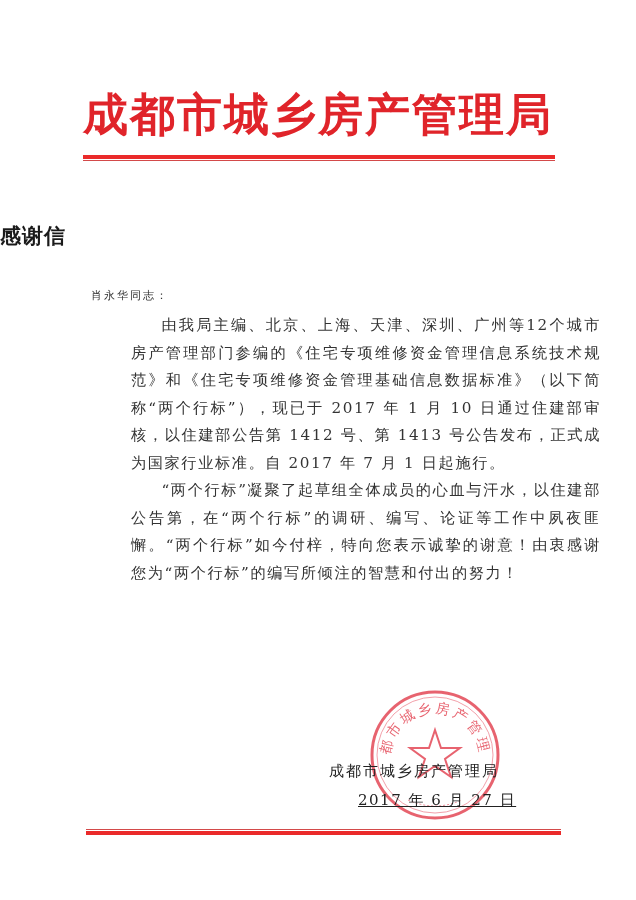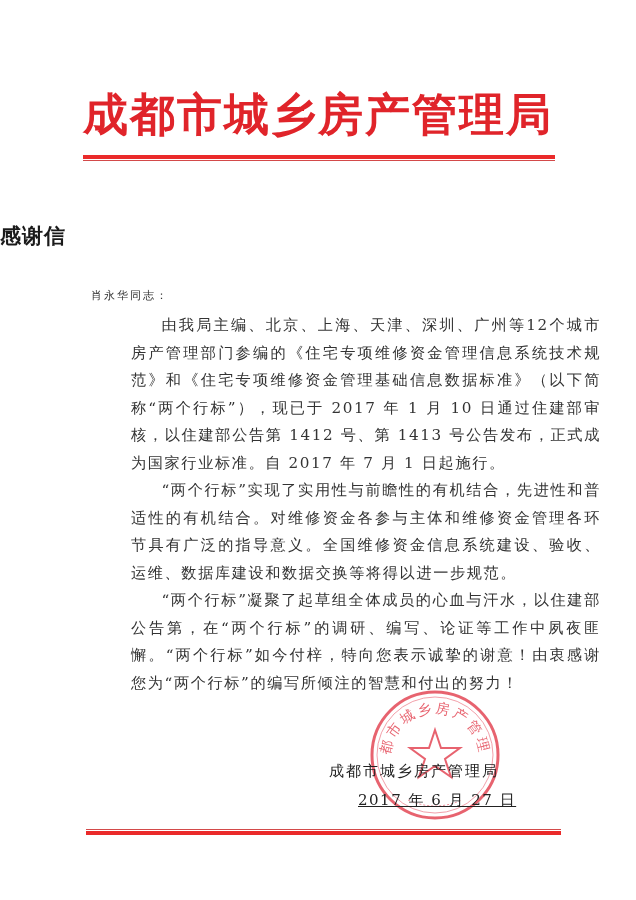--- a/index.html
+++ b/index.html
@@ -32,21 +32,20 @@
     <div class="gap"></div>
     <div class="thin"></div>
 </div>
 
 <div class="doc-title">感谢信</div>
 
 <div class="salutation">肖永华同志：</div>
 
 <div class="body-text">
   <p>由我局主编、北京、上海、天津、深圳、广州等12个城市房产管理部门参编的《住宅专项维修资金管理信息系统技术规范》和《住宅专项维修资金管理基础信息数据标准》（以下简称“两个行标”），现已于 2017 年 1 月 10 日通过住建部审核，以住建部公告第 1412 号、第 1413 号公告发布，正式成为国家行业标准。自 2017 年 7 月 1 日起施行。</p>
-  <p>“两个行标”实现了实用性与前瞻性的有机结合，先进性和普适性的有机结合。对维修资金各参与主体和维修资金管理各环节具有广泛的指导意义。全国维修资金信息系统建设、验收、运维、数据库建设和数据交换等将得以进一步规范。</p>
   <p>“两个行标”凝聚了起草组全体成员的心血与汗水，以住建部公告第，在“两个行标”的调研、编写、论证等工作中夙夜匪懈。“两个行标”如今付梓，特向您表示诚挚的谢意！由衷感谢您为“两个行标”的编写所倾注的智慧和付出的努力！</p>
 </div>
 
 <svg class="seal" viewBox="0 0 134 134">
   <circle cx="67" cy="67" r="63" fill="none" stroke="#e03040" stroke-width="3"></circle>
   <circle cx="67" cy="67" r="58" fill="none" stroke="#e86070" stroke-width="0.8"></circle>
   <polygon points="67,42 73,60 92,60 77,71 83,89 67,78 51,89 57,71 42,60 61,60" fill="none" stroke="#e03040" stroke-width="2"></polygon>
   <path id="sealArc" d="M 22 70 A 45 45 0 0 1 112 70" fill="none"></path>
   <text font-size="14" fill="#e03040" font-family="DejaVu Serif, serif" letter-spacing="3">
     <textPath href="#sealArc" startOffset="50%" text-anchor="middle">成都市城乡房产管理局</textPath>

